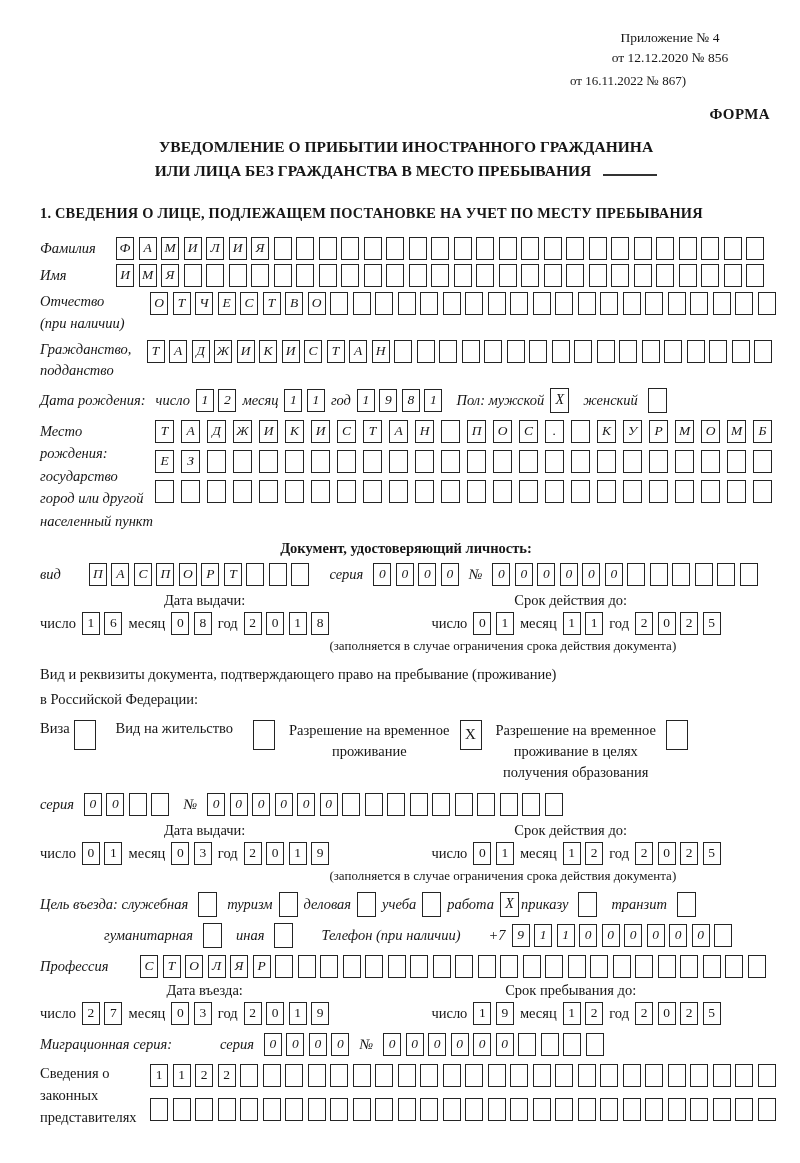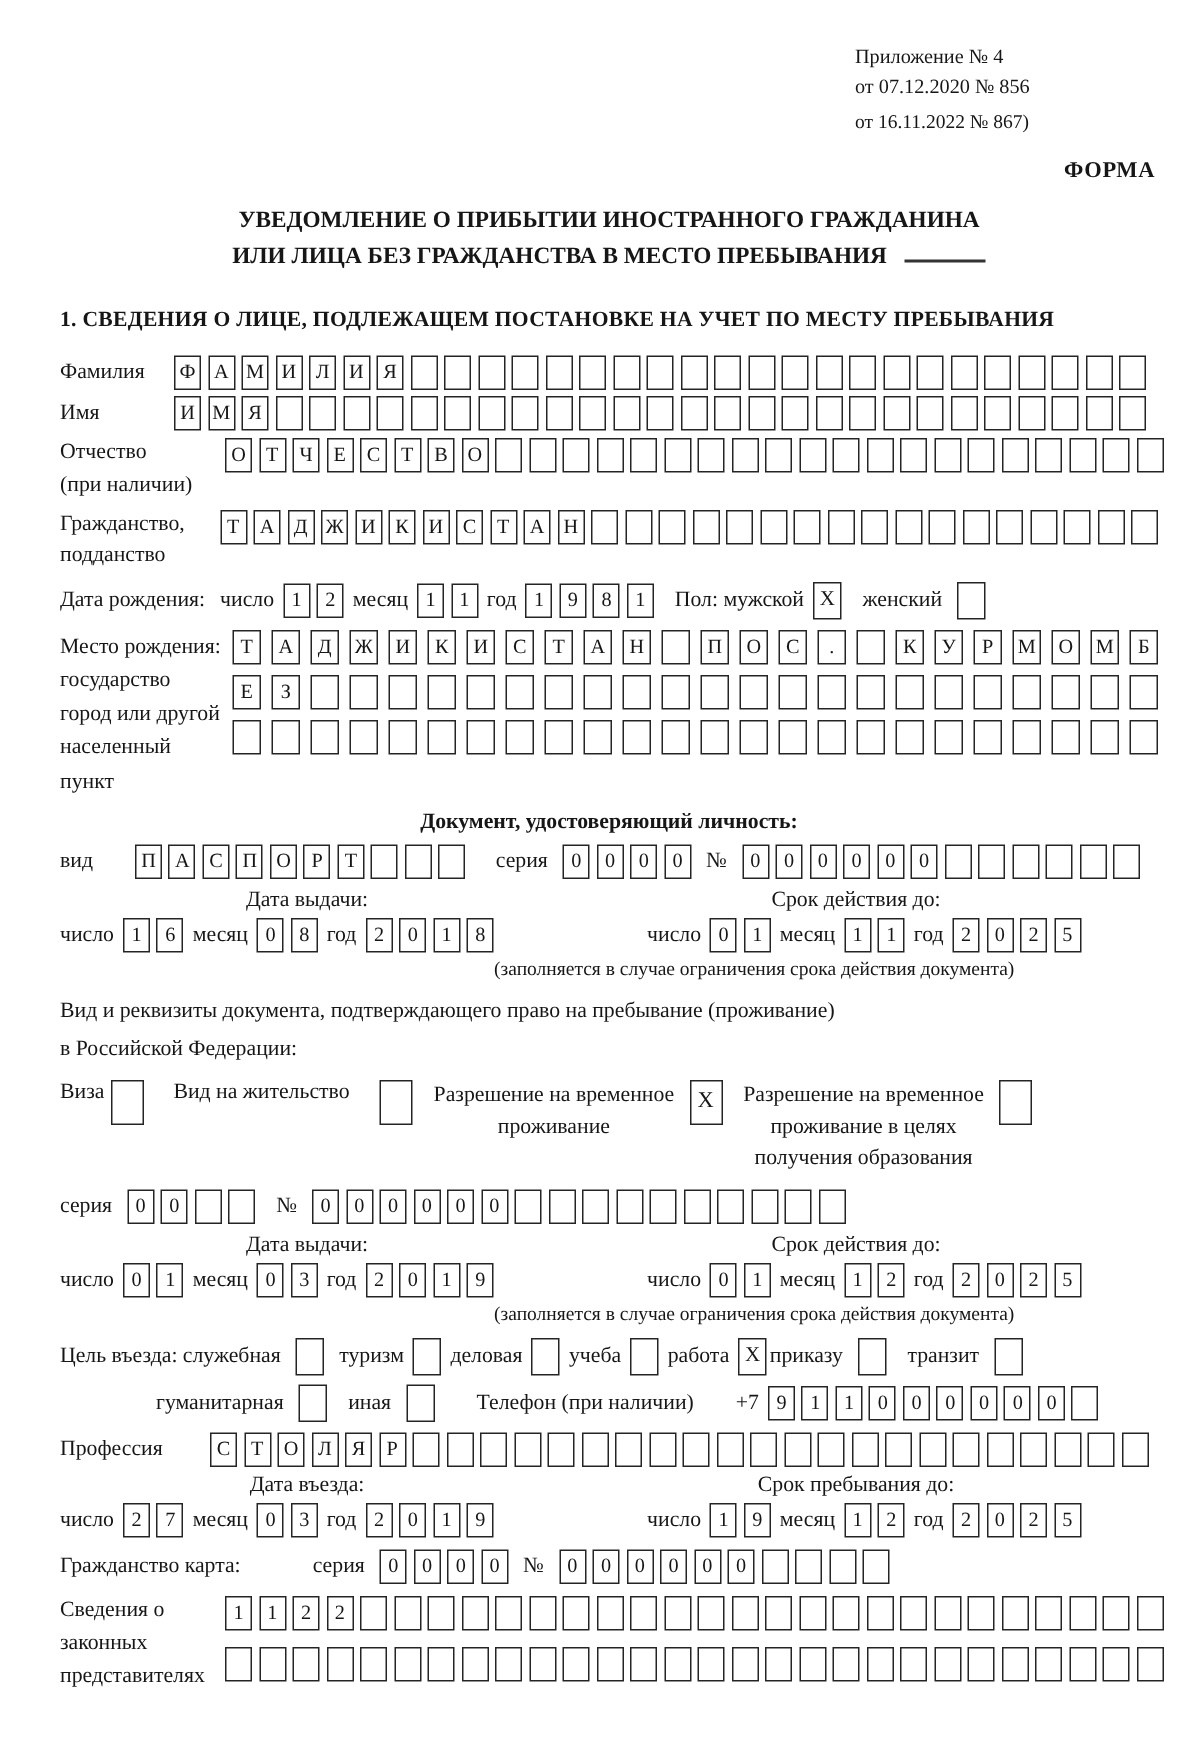--- a/index.html
+++ b/index.html
@@ -4,30 +4,30 @@
 <style>
   * { box-sizing: border-box; }
   html, body { margin: 0; padding: 0; }
   body {
     width: 800px; height: 1163px; background: #ffffff;
     font-family: "Liberation Serif", "DejaVu Serif", serif;
     color: #161616; overflow: hidden;
   }
   .page { padding: 28px 28px 0 40px; }
 
-  .hdr { width: 200px; margin-left: auto; margin-right: 2px; font-size: 13.5px; line-height: 1.45; }
+  .hdr { width: 200px; margin-left: auto; margin-right: 2px; font-size: 13.5px; line-height: 1.45; text-align: center; }
   .hdr-sub { width: 200px; margin-left: auto; margin-right: 2px; font-size: 13px; line-height: 1.45; margin-top: 5px; }
   .forma { text-align: right; font-weight: bold; font-size: 15px; margin: 15px 2px 0 0; letter-spacing: .4px; }
 
   .title { text-align: center; font-weight: bold; font-size: 15.5px; line-height: 1.55; margin-top: 12px; }
   .blank-underline { display: inline-block; width: 54px; height: 13px; border-bottom: 2px solid #333; margin-left: 12px; }
 
   .sec { font-weight: bold; font-size: 14.4px; margin-top: 22px; margin-bottom: 15px; letter-spacing: .2px; }
 
-  .row { display: flex; align-items: center; margin-bottom: 4px; }
+  .row { display: flex; align-items: center; margin-bottom: 4px; font-style: italic; }
   .row.top { align-items: flex-start; justify-content: space-between; }
   .lbl { font-size: 14.5px; white-space: nowrap; }
   .lblcol { display: flex; flex-direction: column; font-size: 14.5px; line-height: 1.5; }
 
   .w76 { width: 76px; flex: 0 0 76px; }
   .w100 { width: 100px; flex: 0 0 100px; }
   .w110 { width: 110px; flex: 0 0 110px; }
   .w113 { width: 113px; flex: 0 0 113px; }
 
   .cells { display: inline-flex; gap: 4.5px; }
@@ -67,21 +67,21 @@
 
   .reps { display: flex; align-items: flex-start; margin-top: 6px; }
 </style>
 </head>
 <body>
 
 <div class="page">
 
   <div class="hdr">
     <div>Приложение № 4</div>
-    <div>от 07.12.2020 № 856</div>
+    <div>от 12.12.2020 № 856</div>
   </div>
   <div class="hdr-sub">
     <div>от 16.11.2022 № 867)</div>
   </div>
   <div class="forma">ФОРМА</div>
 
   <div class="title">
     <div>УВЕДОМЛЕНИЕ О ПРИБЫТИИ ИНОСТРАННОГО ГРАЖДАНИНА</div>
     <div><span>ИЛИ ЛИЦА БЕЗ ГРАЖДАНСТВА В МЕСТО ПРЕБЫВАНИЯ</span><span class="blank-underline"></span></div>
   </div>
@@ -655,21 +655,21 @@
             <span class="cell">2</span>
             <span class="cell">0</span>
             <span class="cell">2</span>
             <span class="cell">5</span>
           </span>
         </div>
     </div>
   </div>
 
   <div class="row" style="margin-top:8px">
-    <span class="lbl">Гражданство карта:</span>
+    <span class="lbl">Миграционная серия:</span>
     <span class="lbl ml40" style="margin-left:48px">серия</span>
     <span class="cells ml10">
         <span class="cell">0</span>
         <span class="cell">0</span>
         <span class="cell">0</span>
         <span class="cell">0</span>
       </span>
     <span class="lbl ml10">№</span>
     <span class="cells ml10">
         <span class="cell">0</span>

